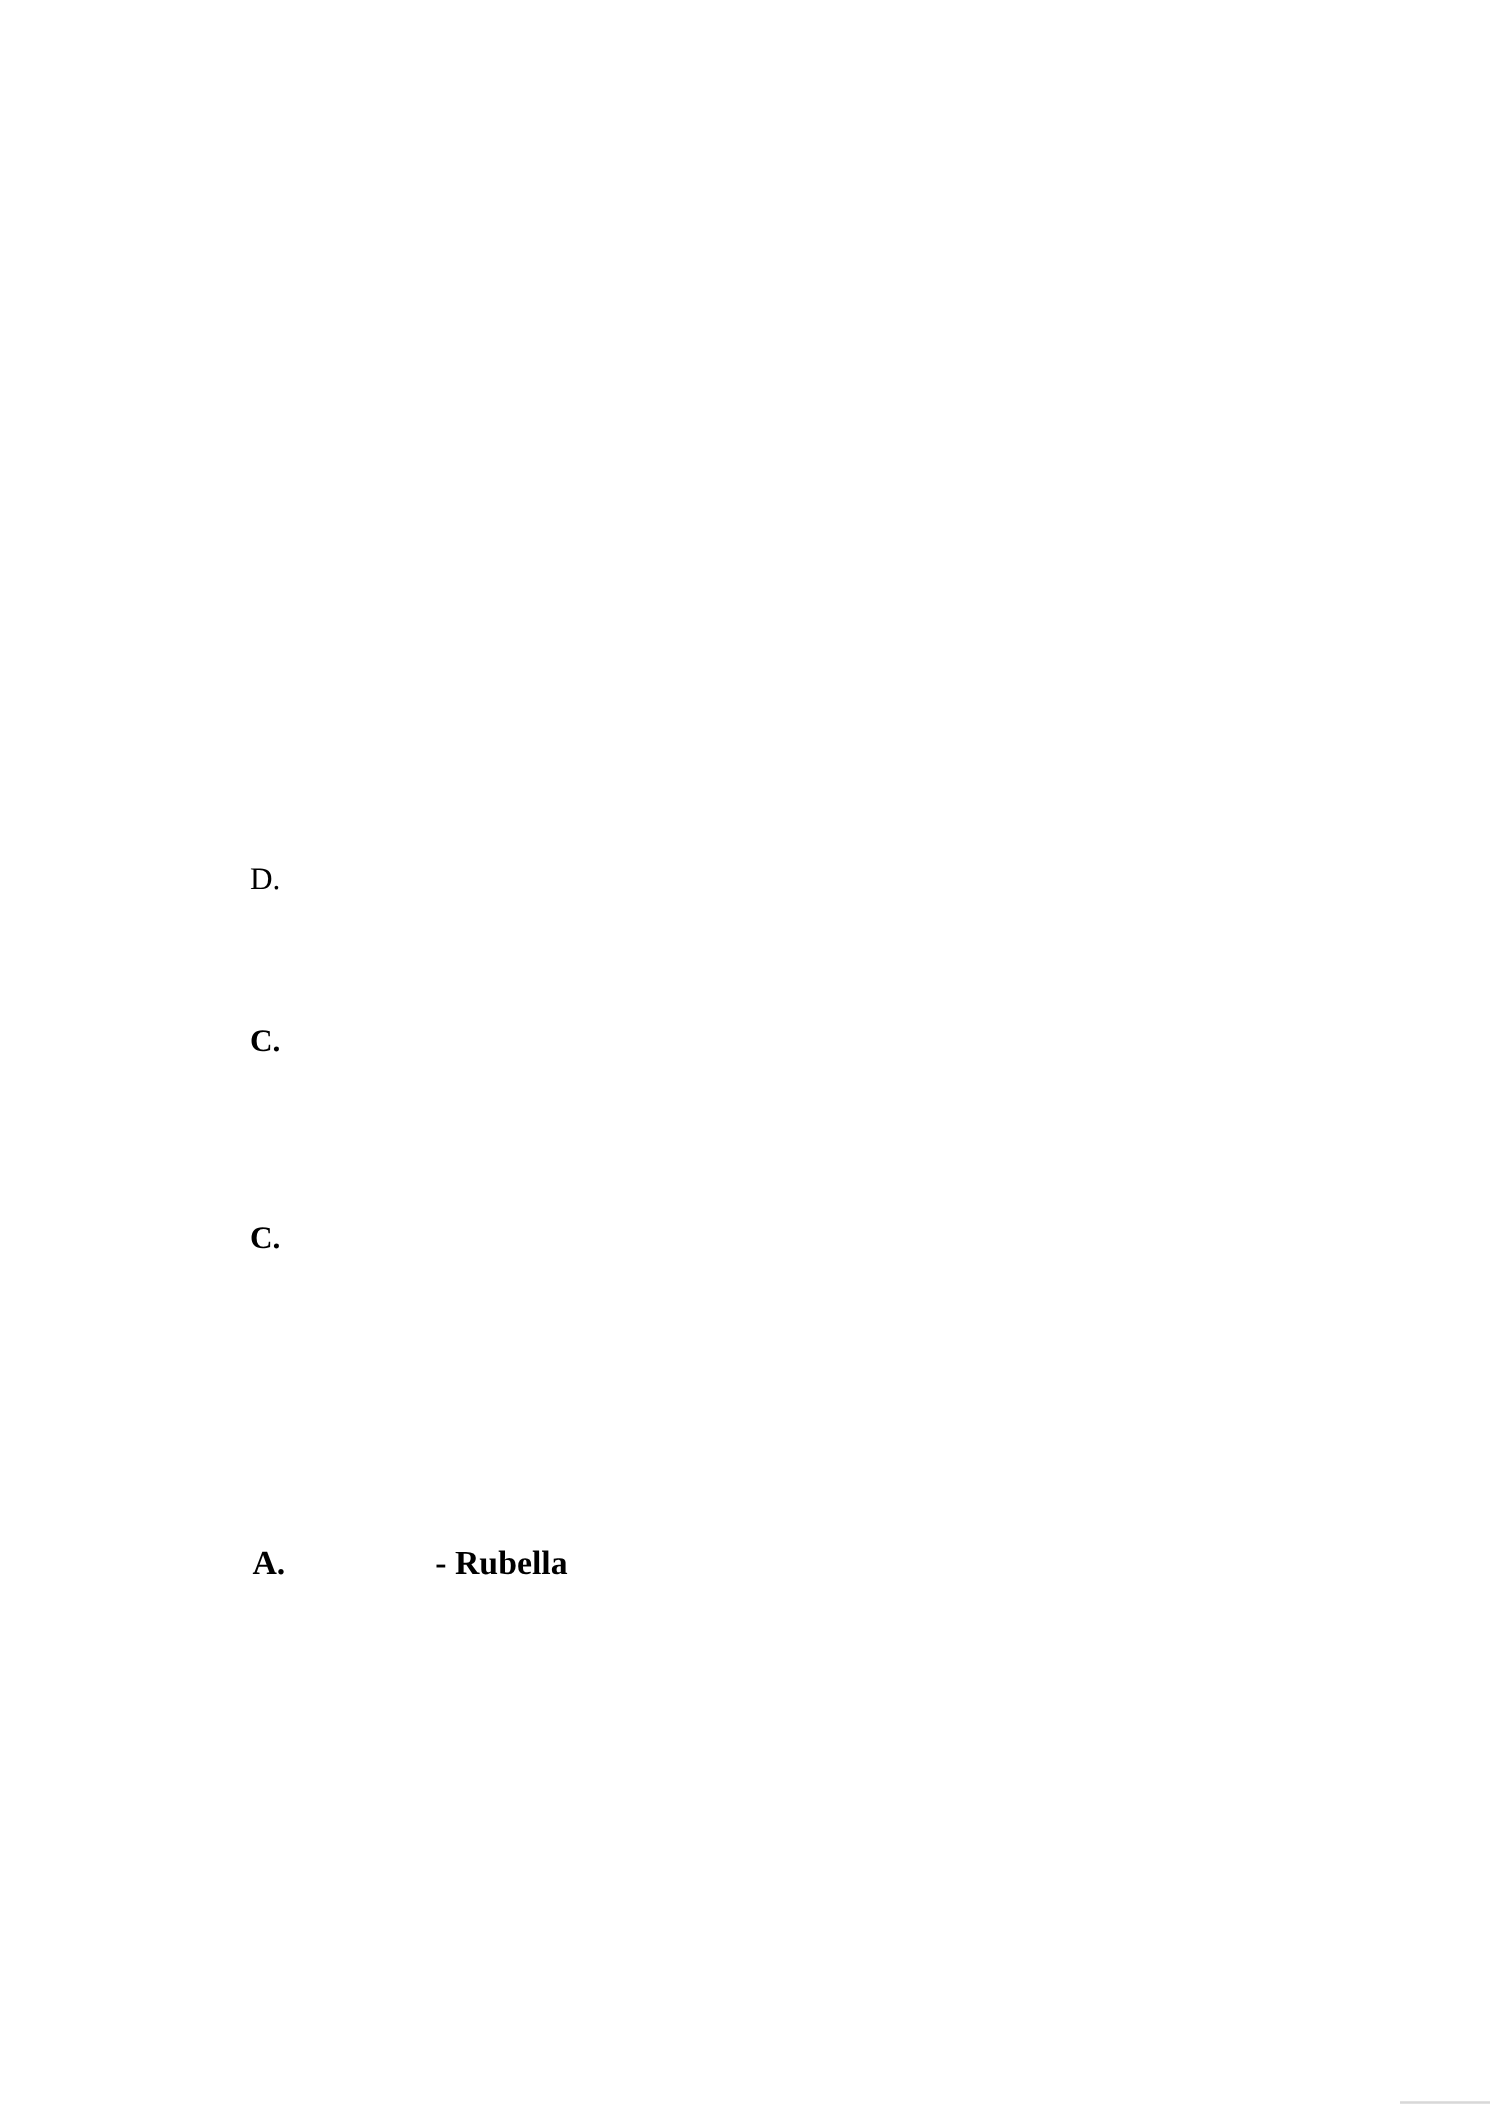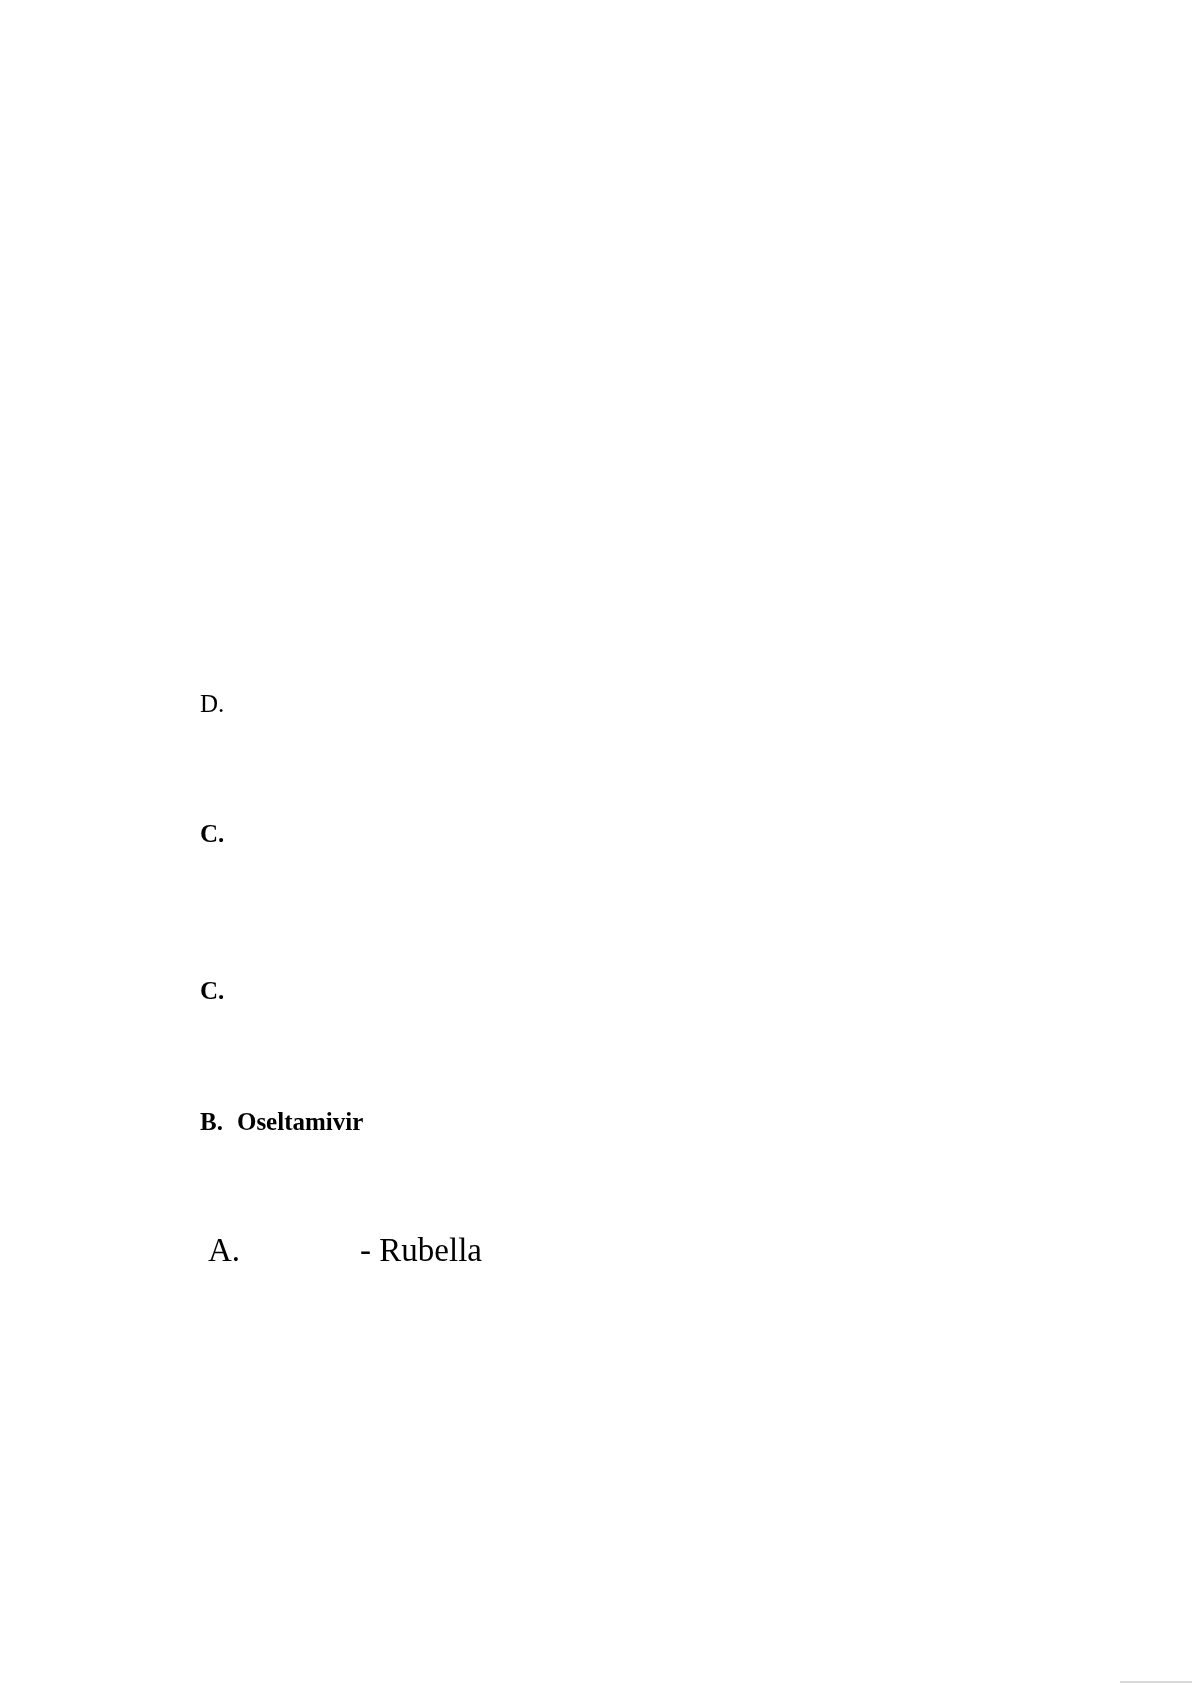--- a/index.html
+++ b/index.html
@@ -45,22 +45,22 @@
     line-height: 30px;
   }
   .ans-b {
     top: 1077px;
     font-size: 25px;
     font-weight: bold;
     line-height: 30px;
   }
   .ans-a {
     top: 1205px;
-    font-size: 33px;
-    font-weight: normal;
+    font-size: 27px;
+    font-weight: bold;
     line-height: 30px;
   }
   .gap-small {
     display: inline-block;
     width: 14px;
   }
   .gap-wide {
     display: inline-block;
     width: 120px;
   }
@@ -83,23 +83,20 @@
   </div>
 
   <div class="answer-line ans-c1">
     <span class="marker">C.</span><span class="gap-small"></span><span></span>
   </div>
 
   <div class="answer-line ans-c2">
     <span class="marker">C.</span><span class="gap-small"></span><span></span>
   </div>
 
-  <div class="answer-line ans-b">
-    <span class="marker">B.</span><span class="gap-small"></span><span>Oseltamivir</span>
-  </div>
 
   <div class="answer-line ans-a">
     <span class="marker">A.</span><span class="gap-wide"></span><span>- Rubella</span>
   </div>
 
   <div class="footer-rule"></div>
 
 </div>
 
 </body></html>

